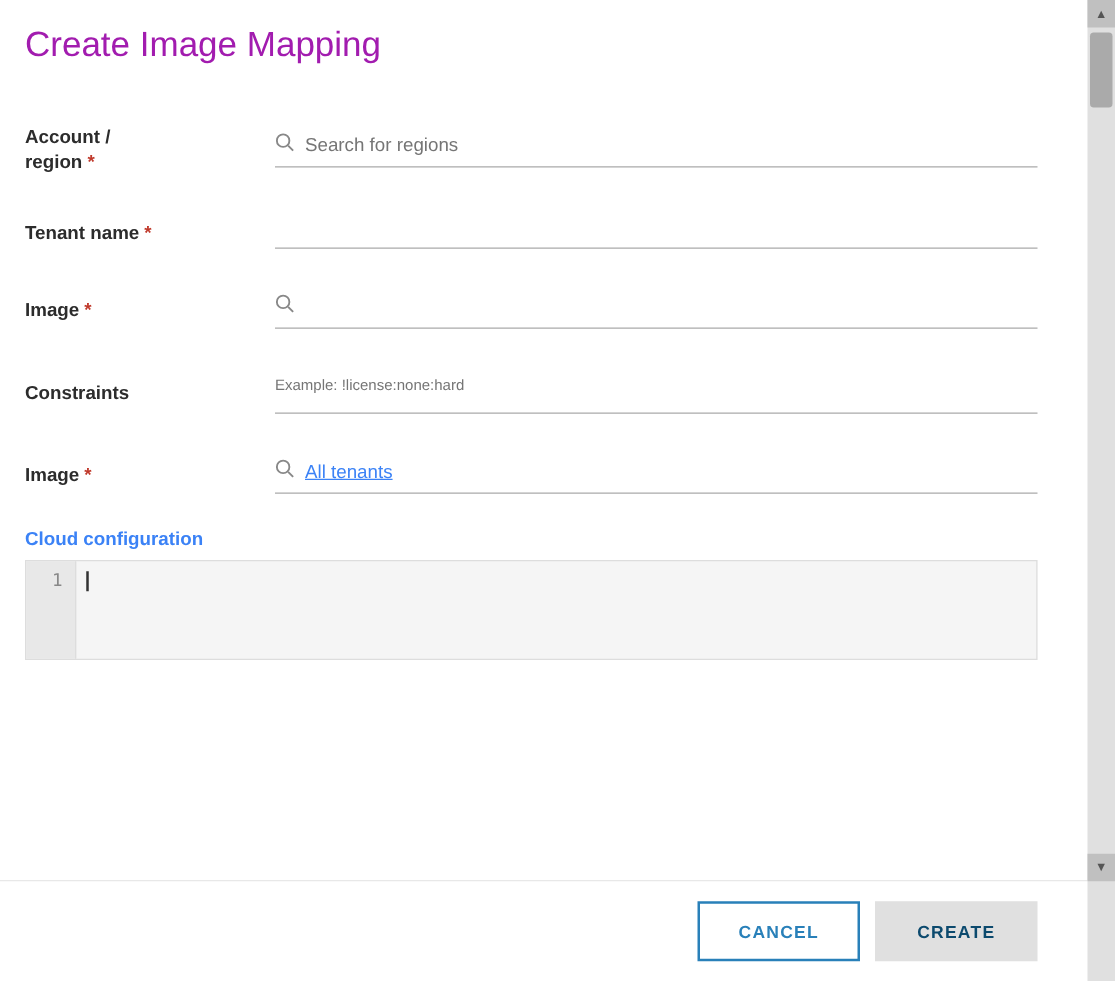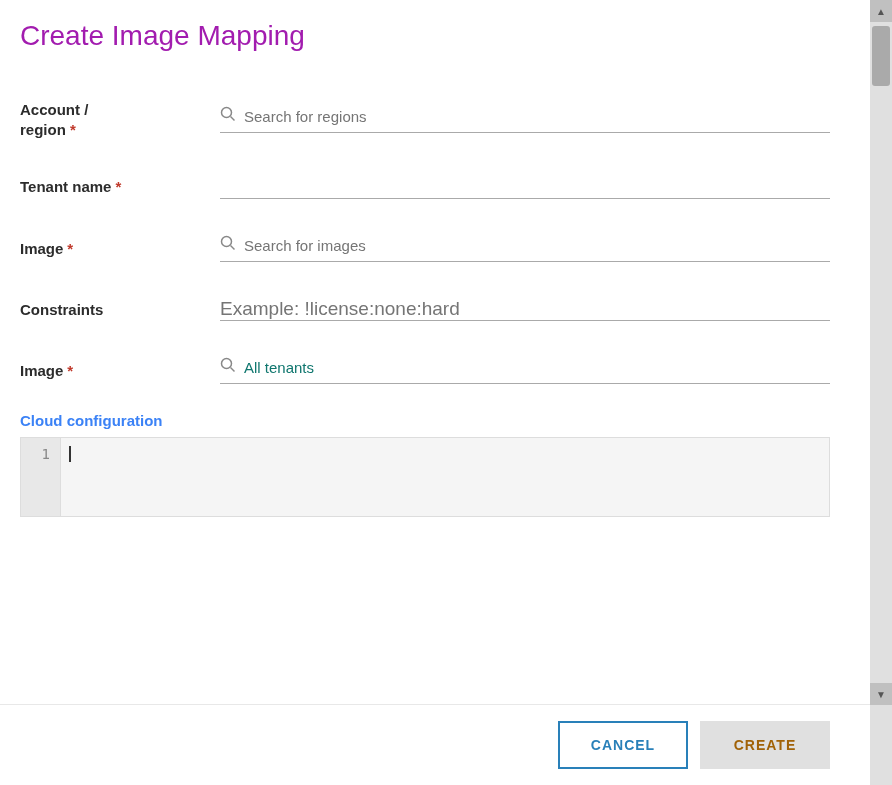--- a/index.html
+++ b/index.html
@@ -152,25 +152,25 @@
       color: #333;
       background: transparent;
       width: 100%;
       padding-bottom: 6px;
     }
 
     .constraints-input {
       border: none;
       border-bottom: 1px solid #aaa;
       outline: none;
-      font-size: 19px;
+      font-size: 12px;
       color: #aaa;
       background: transparent;
       width: 100%;
-      padding-bottom: 0;
+      padding-bottom: 15px;
     }
 
     .cloud-config-section {
       margin-top: 10px;
     }
 
     .cloud-config-label {
       font-size: 15px;
       font-weight: 600;
       color: #3b82f6;
@@ -234,21 +234,21 @@
       letter-spacing: 1px;
       cursor: pointer;
       min-width: 130px;
       margin-left: 32px;
     }
 
     .btn-create {
       padding: 14px 30px;
       background: #e0e0e0;
       border: none;
-      color: #a16207;
+      color: #0c4a6e;
       font-size: 14px;
       font-weight: 700;
       letter-spacing: 1px;
       cursor: not-allowed;
       min-width: 130px;
     }
   </style>
 </head>
 <body>
 
@@ -302,21 +302,20 @@
           <span class="required-star"> *</span>
         </div>
         <div class="form-control-area">
           <div class="search-input-wrapper">
             <span class="search-icon">
               <svg width="16" height="16" viewBox="0 0 16 16" fill="none" xmlns="http://www.w3.org/2000/svg">
                 <circle cx="6.5" cy="6.5" r="5" stroke="#888" stroke-width="1.5"></circle>
                 <line x1="10.5" y1="10.5" x2="14.5" y2="14.5" stroke="#888" stroke-width="1.5"></line>
               </svg>
             </span>
-            <input class="search-input" type="text" placeholder="Search for images" style="">
           </div>
         </div>
       </div>
 
       <div class="form-row">
         <div class="form-label">
           <span>Constraints</span>
         </div>
         <div class="form-control-area">
           <input class="constraints-input" type="text" placeholder="Example: !license:none:hard" style="">
@@ -329,21 +328,21 @@
           <span class="required-star"> *</span>
         </div>
         <div class="form-control-area">
           <div class="search-input-wrapper">
             <span class="search-icon">
               <svg width="16" height="16" viewBox="0 0 16 16" fill="none" xmlns="http://www.w3.org/2000/svg">
                 <circle cx="6.5" cy="6.5" r="5" stroke="#888" stroke-width="1.5"></circle>
                 <line x1="10.5" y1="10.5" x2="14.5" y2="14.5" stroke="#888" stroke-width="1.5"></line>
               </svg>
             </span>
-            <input class="search-input" type="text" style="color: #0f766e;" value="All tenants">
+            <input class="search-input" type="text" style="color: #3b82f6; text-decoration: underline;" value="All tenants">
           </div>
         </div>
       </div>
 
       <div class="cloud-config-section">
         <div class="cloud-config-label">Cloud configuration</div>
         <div class="code-editor">
           <div class="line-numbers">
             <div>1</div>
           </div>

